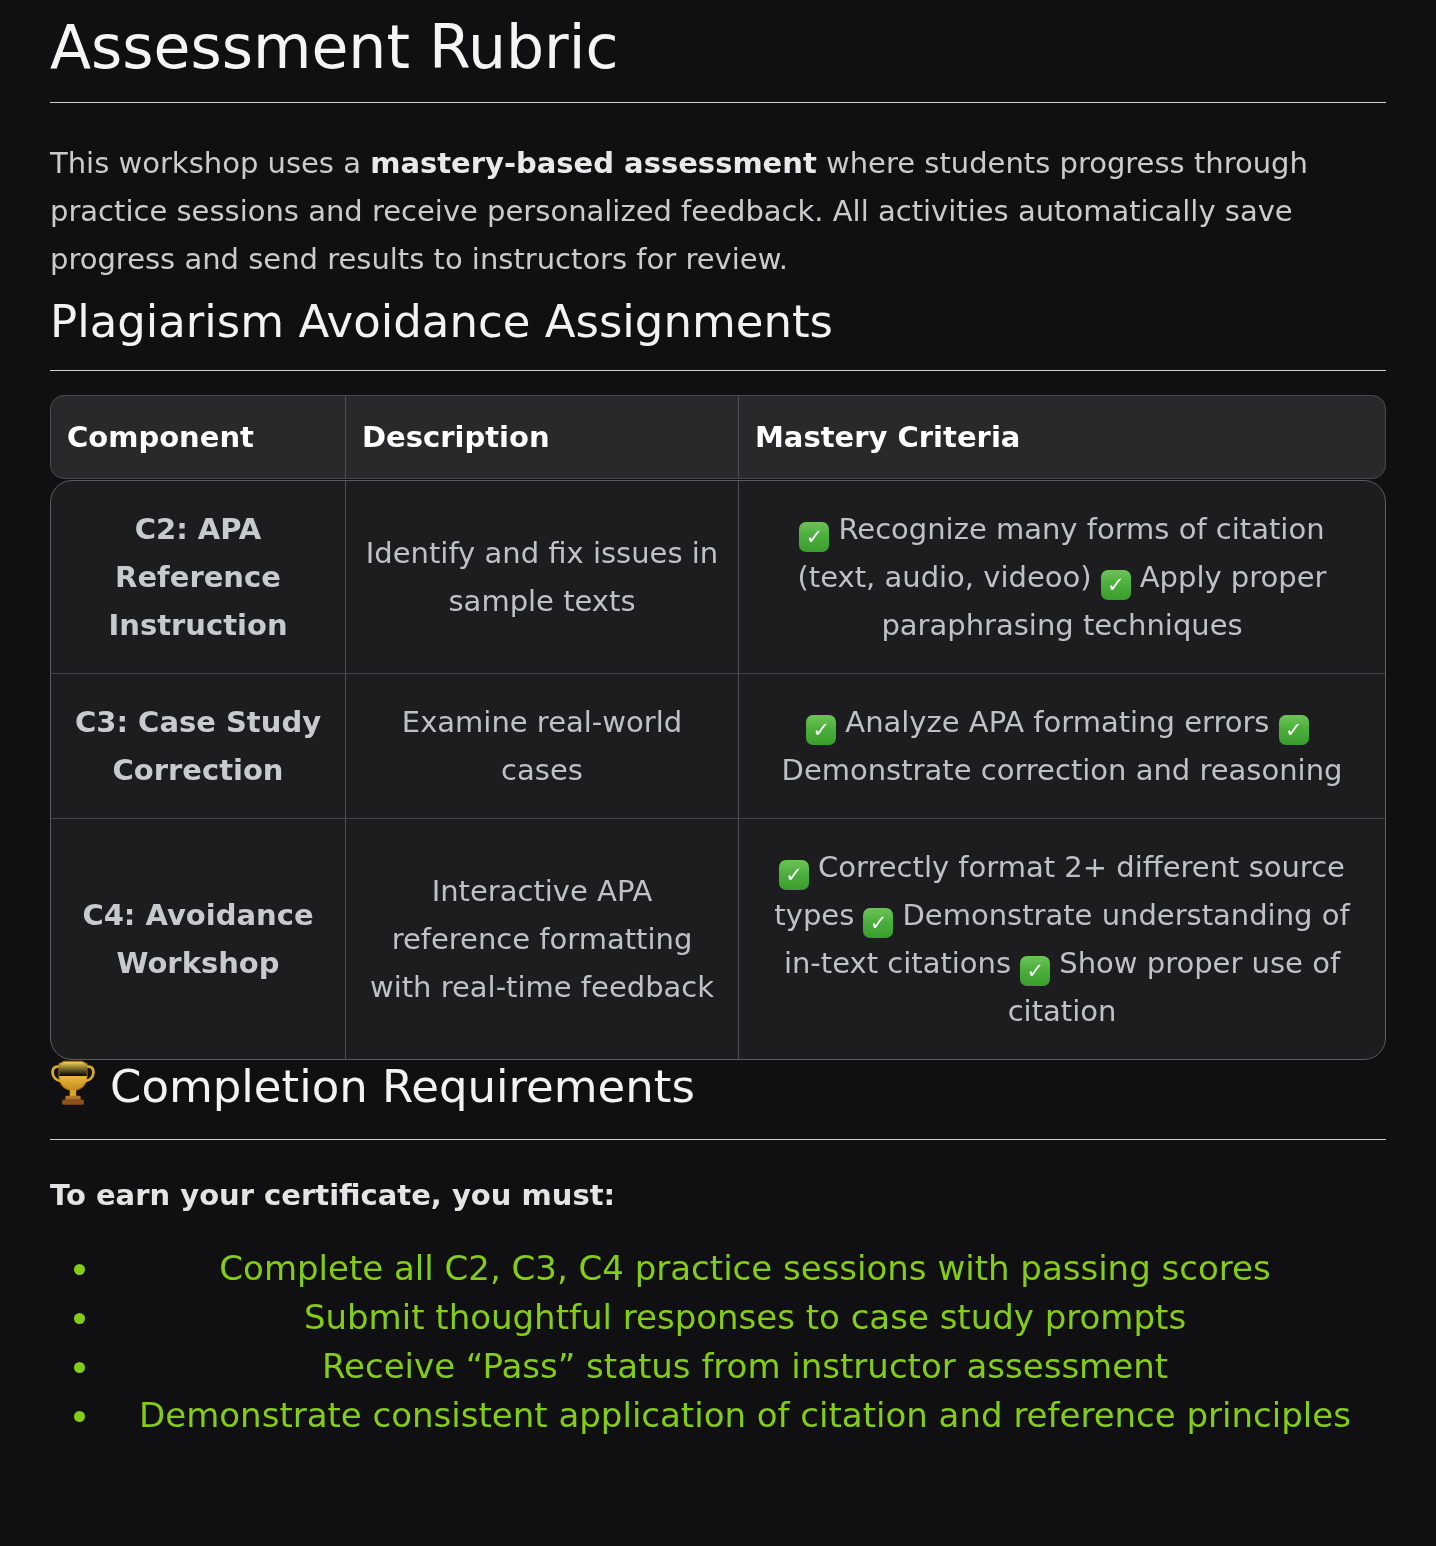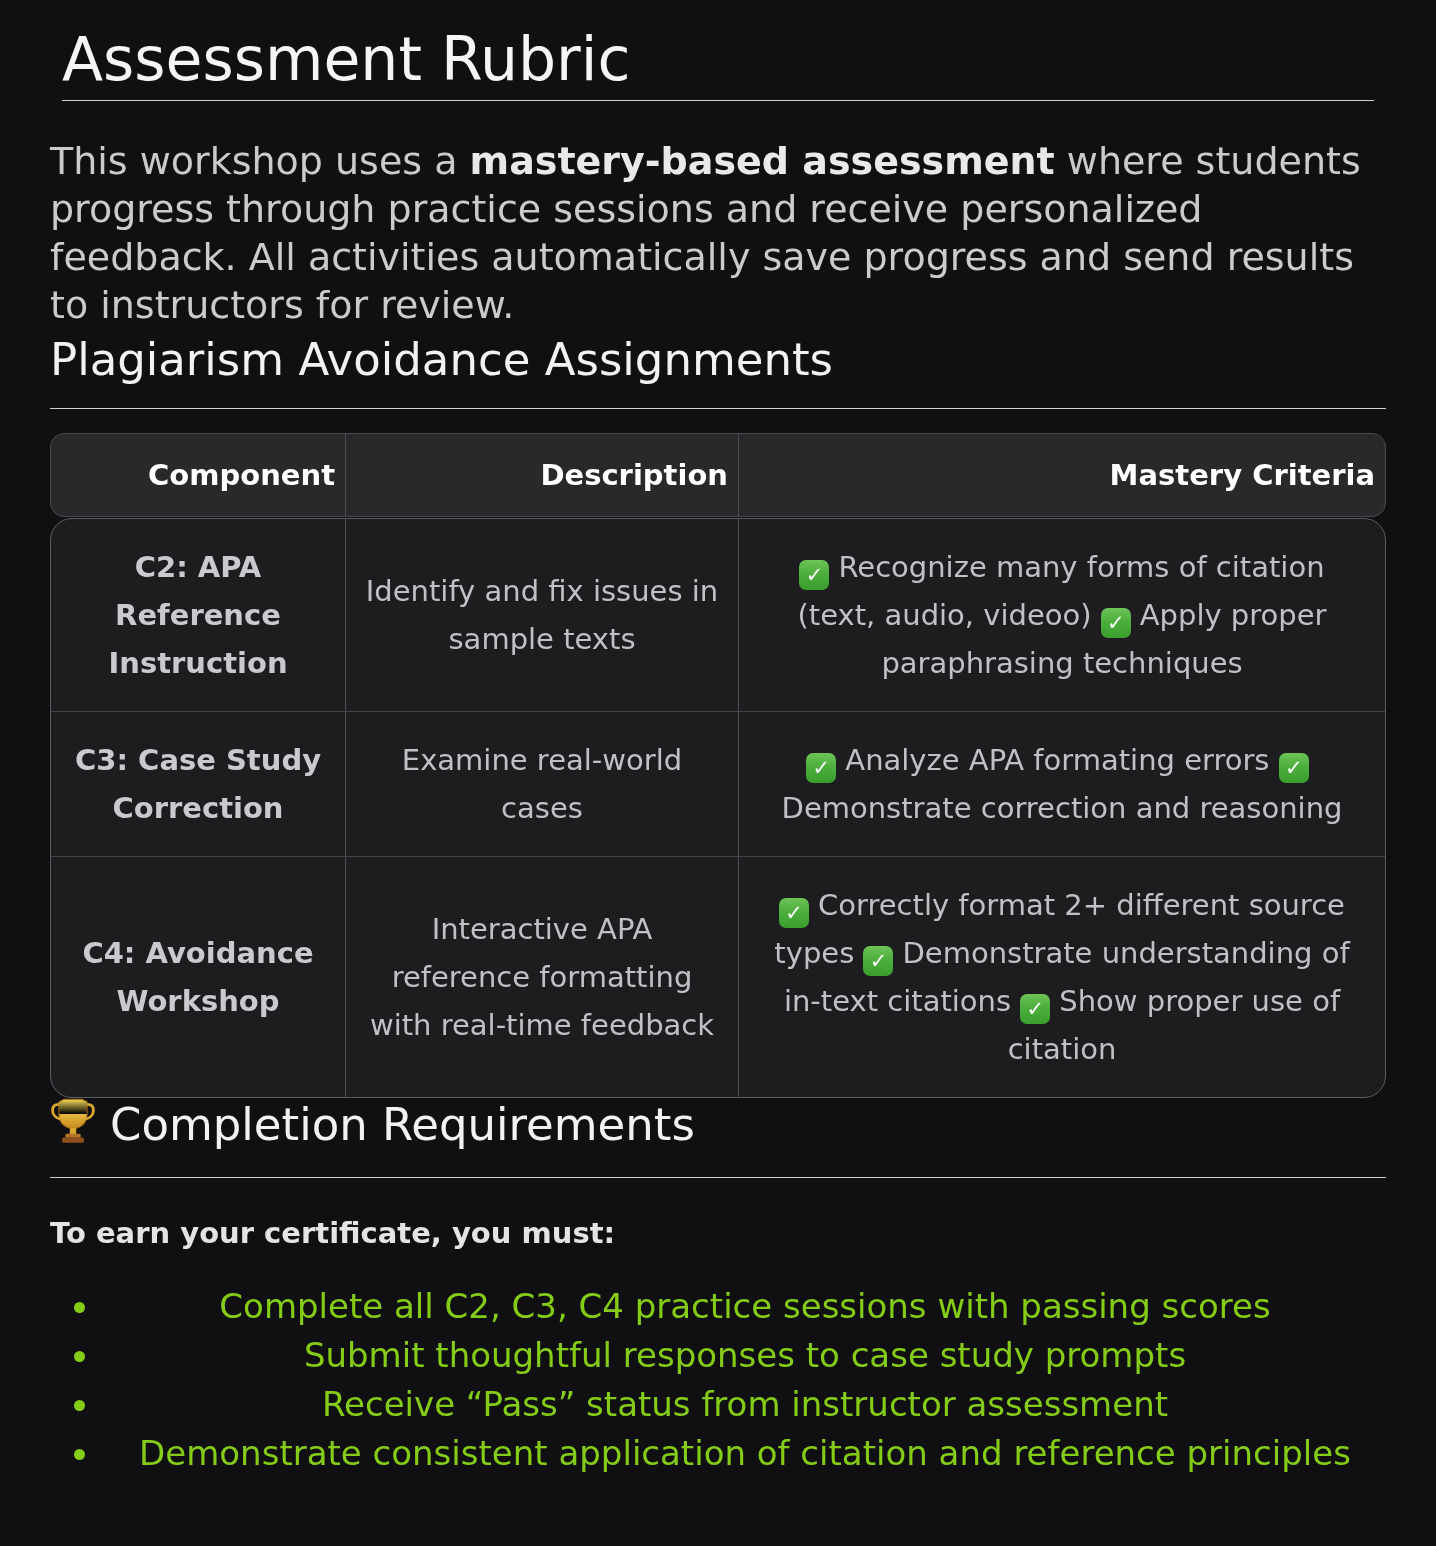--- a/index.html
+++ b/index.html
@@ -9,44 +9,44 @@
     height: 1546px;
     background: #101013;
     color: #cfcfcf;
     font-family: "DejaVu Sans", "Liberation Sans", sans-serif;
     padding: 14px 50px 36px 50px;
     overflow: hidden;
   }
 
   
   h1.doc-title {
-    margin: 12px;
+    margin: 0;
     font-size: 60px;
     line-height: 66px;
     font-weight: 400;
     color: #f5f5f5;
-    padding-bottom: 8px;
+    padding-bottom: 22px;
     border-bottom: 1px solid #cfcfd2;
   }
   h2.section-heading {
     margin: 0;
     font-size: 45px;
     line-height: 54px;
     font-weight: 400;
     color: #f2f2f2;
     padding-bottom: 21px;
     border-bottom: 1px solid #cfcfd2;
   }
   .mt-h2-1 { margin-top: 60px; }
   .mt-h2-2 { margin-top: 70px; }
 
   
   p.intro {
-    margin: 36px 0 4px 0;
-    font-size: 38px;
+    margin: 36px 0 12px 0;
+    font-size: 29px;
     line-height: 48px;
     color: #cbcbcb;
   }
   p.intro b { color: #e9e9e9; }
   p.req-intro {
     margin: 34px 0 0 0;
     font-size: 29px;
     line-height: 42px;
     font-weight: 700;
     color: #e4e4e4;
@@ -57,25 +57,25 @@
   .tgrid {
     display: grid;
     grid-template-columns: 294px 393px 1fr;
   }
   .thead {
     background: #29292c;
     border: 1px solid #4a4a4f;
     border-radius: 14px;
   }
   .thead .cell {
-    padding: 24px 10px;
+    padding: 24px 16px;
     font-size: 29px;
     font-weight: 700;
     color: #ffffff;
-    text-align: right;
+    text-align: left;
   }
   .tbody {
     margin-top: 1px;
     background: #1d1d20;
     border: 1px solid #5c5c61;
     border-radius: 22px;
     overflow: hidden;
   }
   .trow { border-top: 1px solid #454549; }
   .trow:first-child { border-top: none; }

